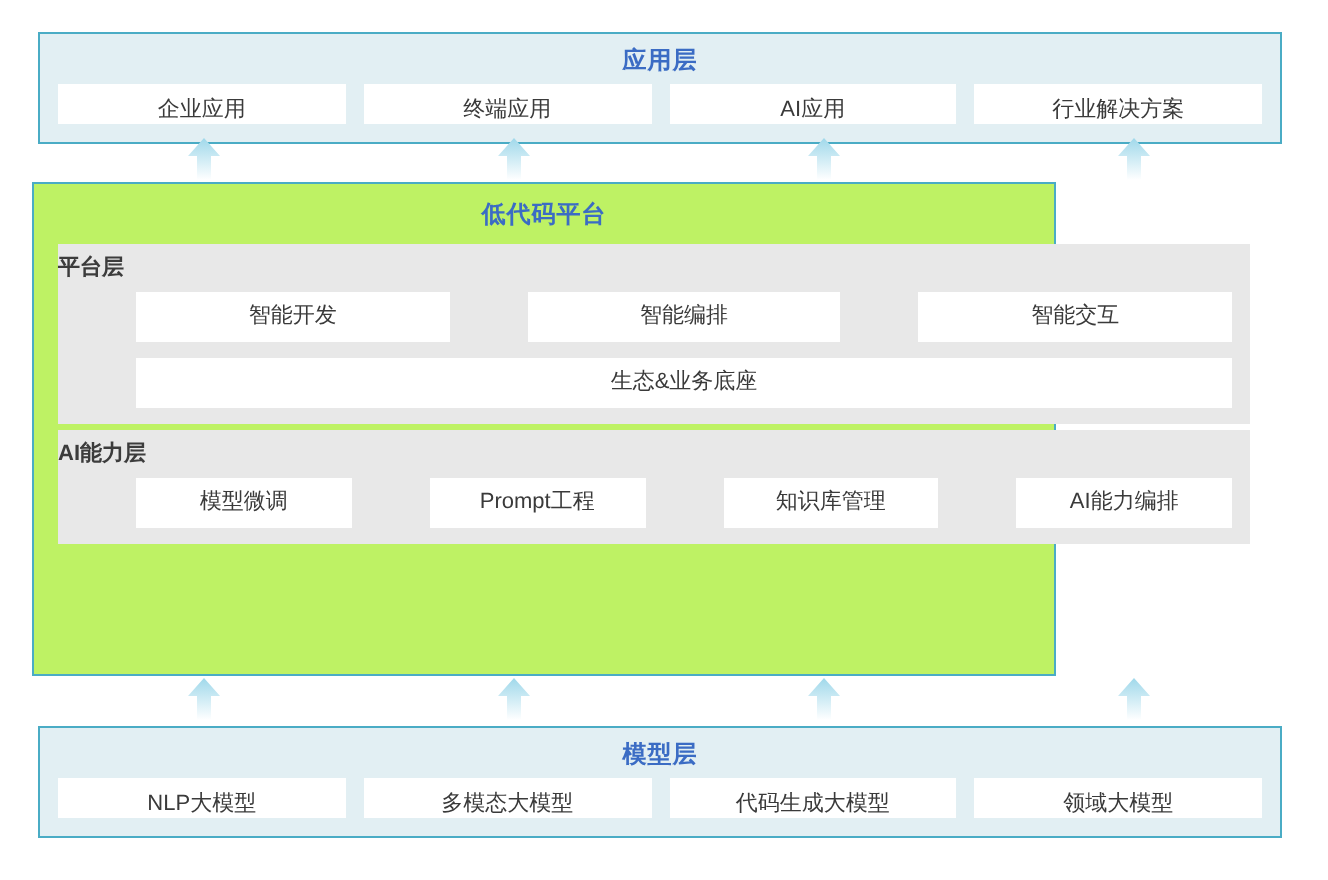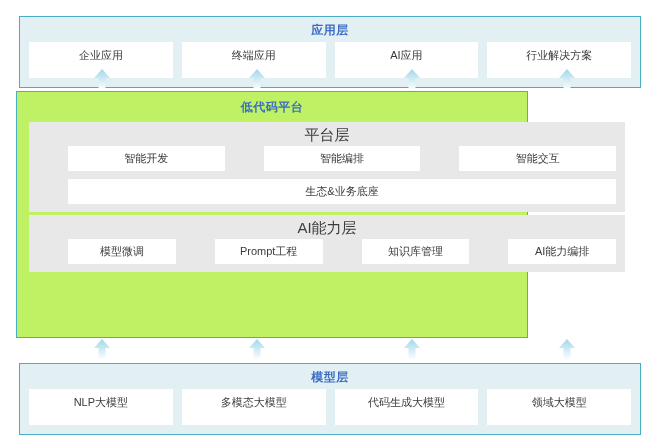--- a/index.html
+++ b/index.html
@@ -45,21 +45,21 @@
     padding: 0 9px 9px 9px;
     gap: 9px;
   }
   .band-items .cell {
     flex: 1 1 0;
     background: #ffffff;
     text-align: center;
     font-size: 11px;
     color: #3a3a3a;
     line-height: 26px;
-    height: 36px;
+    height: 20px;
     overflow: hidden;
     white-space: nowrap;
   }
 
   #app-layer { top: 16px; }
   #model-layer { top: 363px; }
 
   
   #platform-container {
     position: absolute;
@@ -82,24 +82,24 @@
   }
 
   .group {
     position: absolute;
     left: 12px;
     width: 596px;
     box-sizing: border-box;
     background: #e8e8e8;
   }
   .group-title {
-    text-align: center;
+    text-align: left;
     color: #3c3c3c;
-    font-size: 15px;
-    font-weight: normal;
+    font-size: 11px;
+    font-weight: bold;
     line-height: 13px;
     padding-top: 6px;
     padding-bottom: 5px;
   }
   .group-row {
     display: flex;
     gap: 9px;
     padding: 0 9px 8px 9px;
   }
   .group-row.full {

